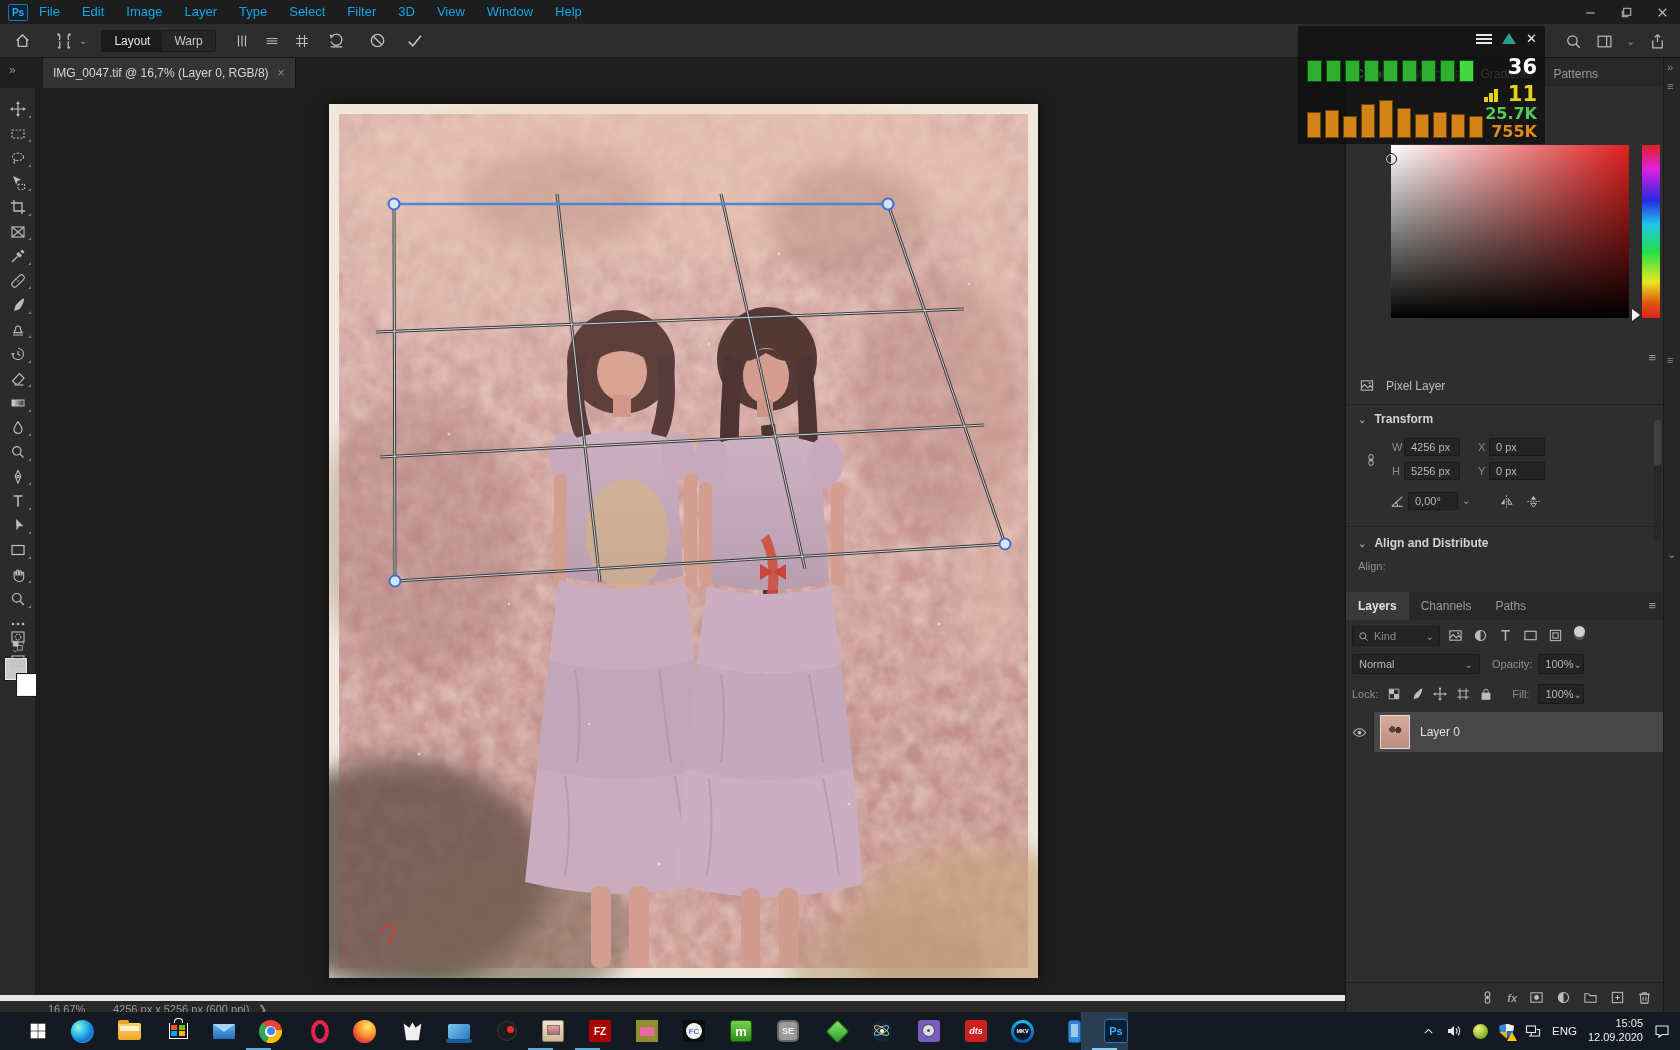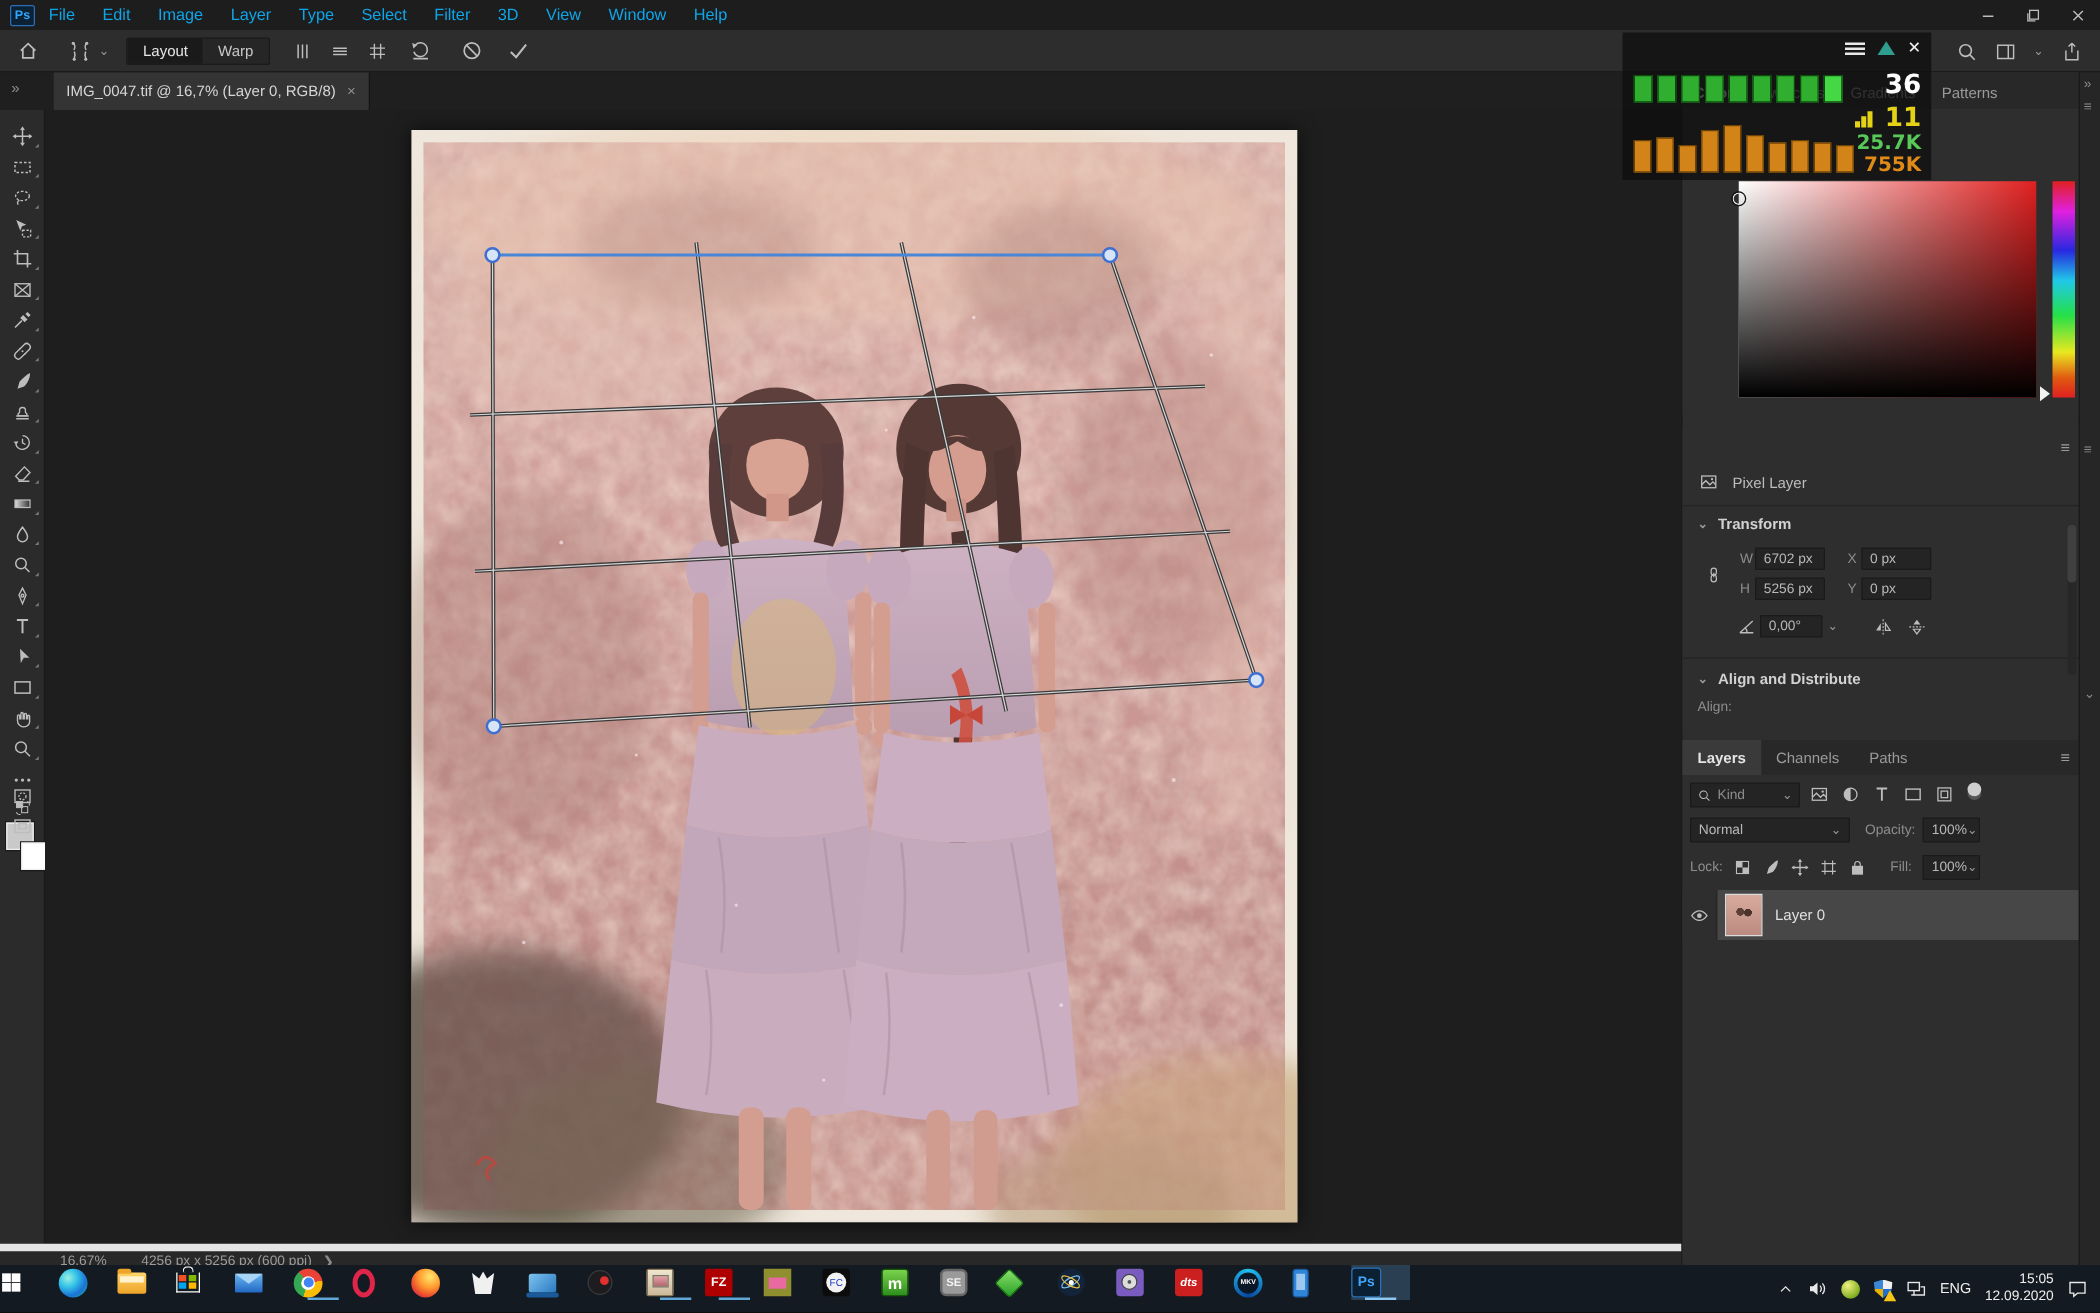--- a/index.html
+++ b/index.html
@@ -96,21 +96,21 @@
   .lname{font-size:12px;color:#e0e0e0}
   .lbottom{position:absolute;left:0;bottom:0;width:318px;height:30px;background:#2d2d2d;border-top:1px solid #202020;
            display:flex;align-items:center;justify-content:flex-end;gap:12px;padding-right:12px;color:#9d9d9d}
   .fxgl{font-size:11px;font-style:italic;font-weight:bold;color:#9d9d9d}
   
   .edgestrip{position:absolute;left:1663px;top:58px;width:17px;height:954px;background:#262626;border-left:1px solid #191919;color:#8d8d8d;font-size:11px}
   
   .statusbar{position:absolute;left:0;top:995px;width:1345px;height:17px;background:#282828;border-top:6px solid #e5e5e5;color:#9c9c9c;font-size:11px}
   
   .taskbar{position:absolute;left:0;top:1012px;width:1680px;height:38px;background:#141a21;display:flex;align-items:stretch}
-  .app{width:47px;height:28px;position:relative;display:flex;align-items:center;justify-content:flex-start}
+  .app{width:47px;height:38px;position:relative;display:flex;align-items:center;justify-content:flex-end}
   .app.run::after{content:"";position:absolute;bottom:0;left:11px;right:11px;height:2.5px;background:#5fa8d8}
   .app.active{background:rgba(100,150,200,.30)}
   .app.active::after{background:#8cc8f0}
   .tray{margin-left:auto;display:flex;align-items:center;gap:11px;padding-right:10px;color:#e8e8e8}
   .clock{text-align:right;font-size:11px;line-height:1.25;color:#eee}
   .lang{font-size:11.5px;color:#eee}
   .shield{width:15px;height:15px;clip-path:polygon(50% 0,100% 15%,94% 62%,50% 100%,6% 62%,0 15%);
           background:conic-gradient(#f0f0f0 0 90deg,#1f6fd0 0 180deg,#e8b400 0 270deg,#3a87d8 0)}
   .warnbadge{position:absolute;right:-3px;bottom:-2px;width:0;height:0;border-left:5px solid transparent;border-right:5px solid transparent;border-bottom:9px solid #f5c518}
   .orb{width:15px;height:15px;border-radius:50%;background:radial-gradient(circle at 35% 30%,#f0f080,#88b428 65%,#4a7a18)}
@@ -880,21 +880,21 @@
       </div>
       <div class="divline" style="top:62px"></div>
       <div class="sechdr" style="position:absolute;left:12px;top:70px">
         <span class="chev">⌄</span>
           <span>Transform</span>
       </div>
       <svg class="i" width="14" height="40" viewBox="0 0 16 16" style="position:absolute;left:18px;top:98px">
           <use href="#s-chain"></use>
         </svg>
       <span class="flab" style="position:absolute;left:46px;top:99px">W</span>
-      <div class="field" style="position:absolute;left:58px;top:96px;width:56px">6702 px</div>
+      <div class="field" style="position:absolute;left:58px;top:96px;width:56px">4256 px</div>
       <span class="flab" style="position:absolute;left:132px;top:99px">X</span>
       <div class="field" style="position:absolute;left:143px;top:96px;width:56px">0 px</div>
       <span class="flab" style="position:absolute;left:46px;top:123px">H</span>
       <div class="field" style="position:absolute;left:58px;top:120px;width:56px">5256 px</div>
       <span class="flab" style="position:absolute;left:132px;top:123px">Y</span>
       <div class="field" style="position:absolute;left:143px;top:120px;width:56px">0 px</div>
       <svg class="i" width="15" height="15" style="position:absolute;left:44px;top:152px">
           <use href="#s-angle"></use>
         </svg>
       <div class="field" style="position:absolute;left:62px;top:150px;width:50px">0,00°</div>
@@ -985,20 +985,41 @@
       <div class="layerrow">
         <div class="eyecol">
           <svg class="i" width="15" height="15">
               <use href="#s-eye"></use>
             </svg>
         </div>
         <div class="lhl">
           <div class="lthumb"></div>
           <span class="lname">Layer 0</span>
         </div>
+      </div>
+      <div class="lbottom">
+        <svg class="i" width="15" height="15">
+            <use href="#s-chain"></use>
+          </svg>
+        <span class="fxgl">fx</span>
+        <svg class="i" width="15" height="15">
+            <use href="#s-mask"></use>
+          </svg>
+        <svg class="i" width="15" height="15">
+            <use href="#s-adjust"></use>
+          </svg>
+        <svg class="i" width="15" height="15">
+            <use href="#s-folder"></use>
+          </svg>
+        <svg class="i" width="15" height="15">
+            <use href="#s-plussq"></use>
+          </svg>
+        <svg class="i" width="15" height="15">
+            <use href="#s-trash"></use>
+          </svg>
       </div>
     </div>
   </div>
 
   <div class="edgestrip">
     <span style="position:absolute;left:3px;top:3px">»</span>
     <span style="position:absolute;left:3px;top:22px">≡</span>
     <span style="position:absolute;left:3px;top:296px">≡</span>
     <span style="position:absolute;left:3px;top:490px">⌄</span>
   </div>

